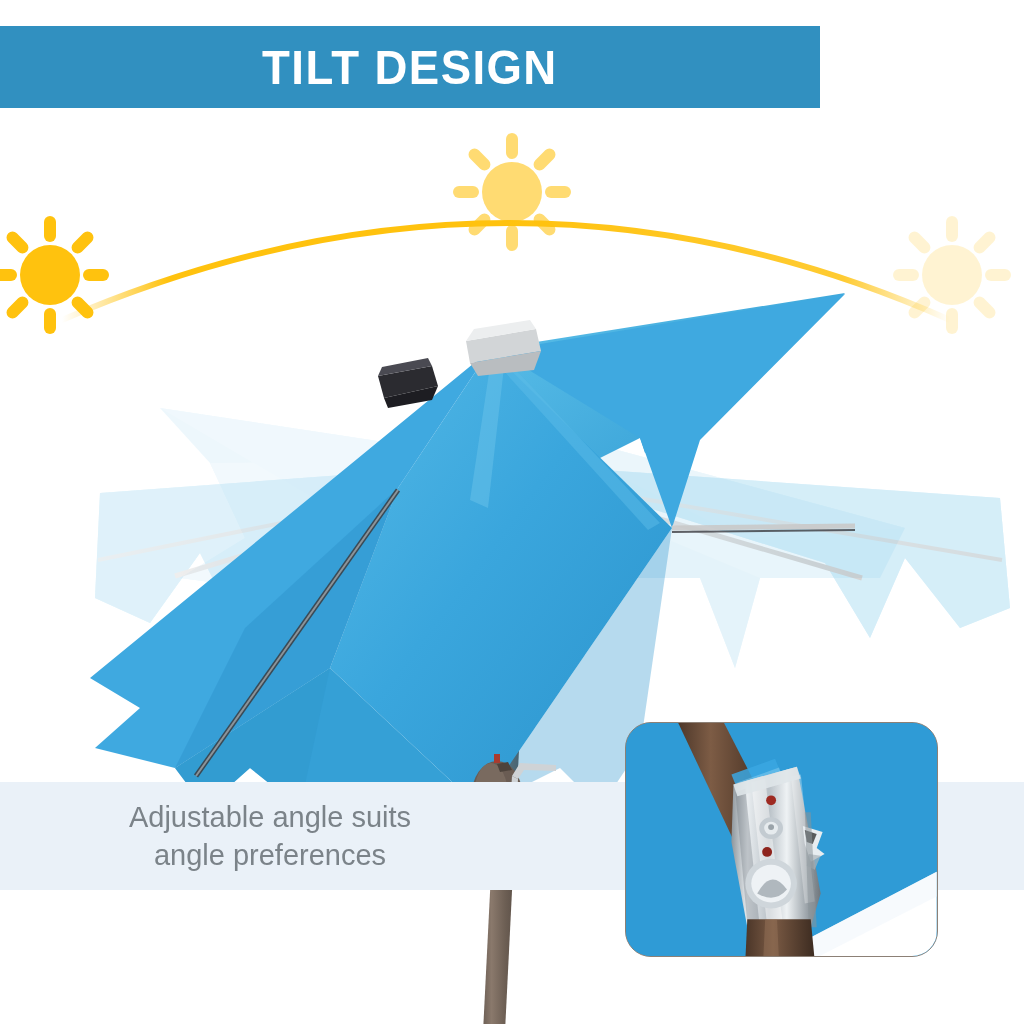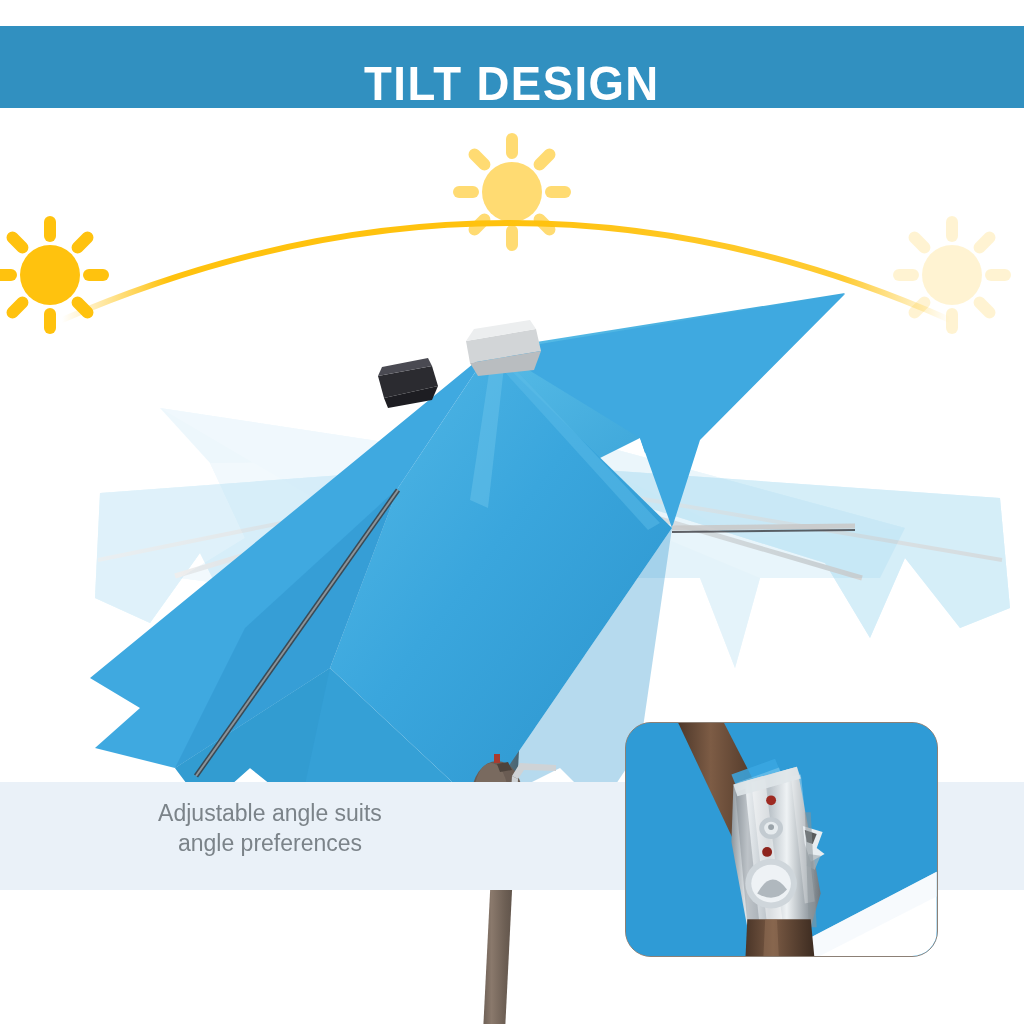--- a/index.html
+++ b/index.html
@@ -6,23 +6,23 @@
   body{
     width:1024px;height:1024px;
     background:#ffffff;
     font-family:"Liberation Sans", sans-serif;
     overflow:hidden;
   }
   #stage{position:relative;width:1024px;height:1024px;background:#fff;overflow:hidden;}
 
   
   .banner{
-    position:absolute;left:0;top:26px;width:1024px;height:82px;
+    position:absolute;left:0;top:26px;width:820px;height:82px;
     background:#3190c0;
-    display:flex;align-items:flex-end;justify-content:center;
+    display:flex;align-items:center;justify-content:center;
   }
   .banner-title{
     color:#ffffff;
     font-size:49px;
     font-weight:bold;
     letter-spacing:1.5px;
     line-height:1;
     transform:scaleX(.93);
     font-family:"Liberation Sans", sans-serif;
     white-space:nowrap;
@@ -30,21 +30,21 @@
 
   
   .caption-band{
     position:absolute;left:0;top:782px;width:1024px;height:108px;
     background:#eaf1f8;
   }
   .caption-text{
     position:absolute;left:60px;top:798px;width:420px;
     text-align:center;
     color:#7b8389;
-    font-size:23px;
+    font-size:29px;
     line-height:1.32;
     font-family:"Liberation Sans", sans-serif;
   }
   .caption-text span{display:block;}
 
   
   .sun{position:absolute;}
 
   
   .scene{position:absolute;left:0;top:108px;width:1024px;height:916px;}

